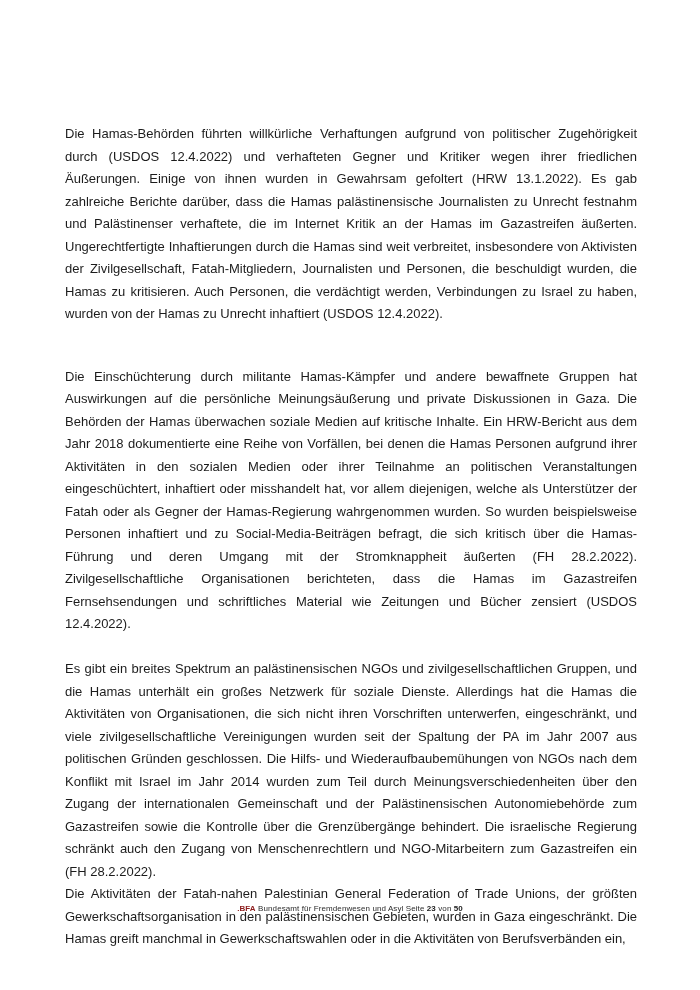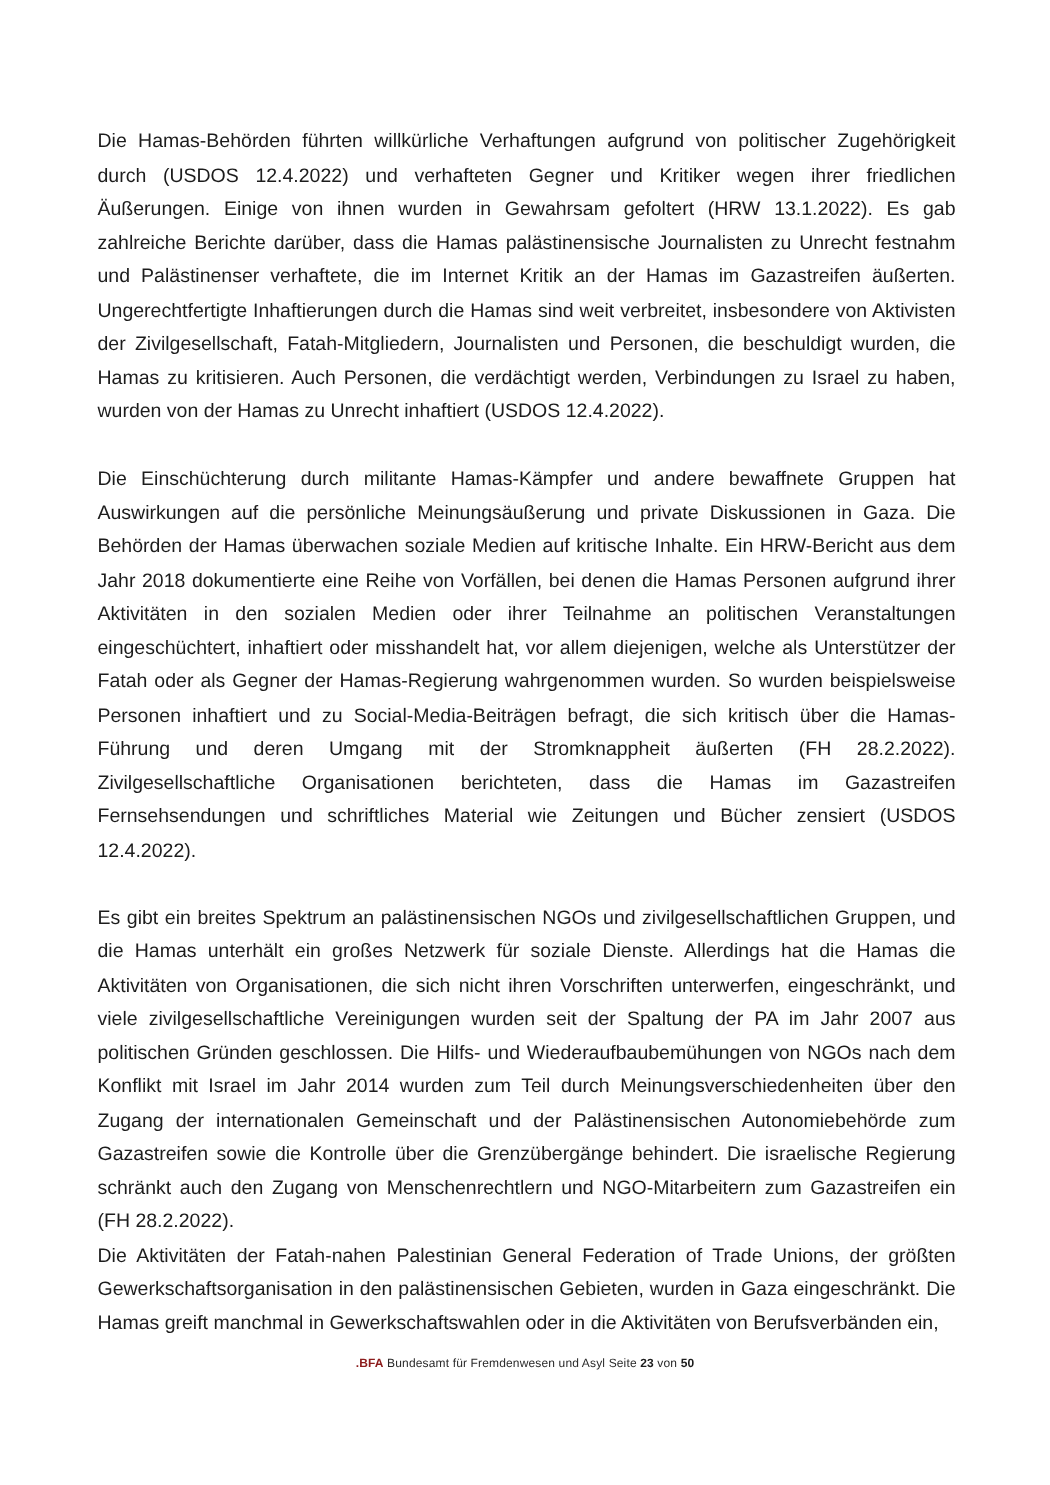--- a/index.html
+++ b/index.html
@@ -25,20 +25,21 @@
   .para {
     margin: 0;
     font-size: 13px;
     line-height: 22.5px;
     text-align: justify;
     text-justify: inter-word;
     color: #1c1c1c;
   }
   .para.gap-after {
     margin-bottom: 22.5px;
+    margin-top: 40px;
   }
   .footer {
     position: absolute;
     left: 0;
     right: 0;
     top: 902px;
     text-align: center;
     font-size: 8px;
     line-height: 14px;
     color: #2a2a2a;

